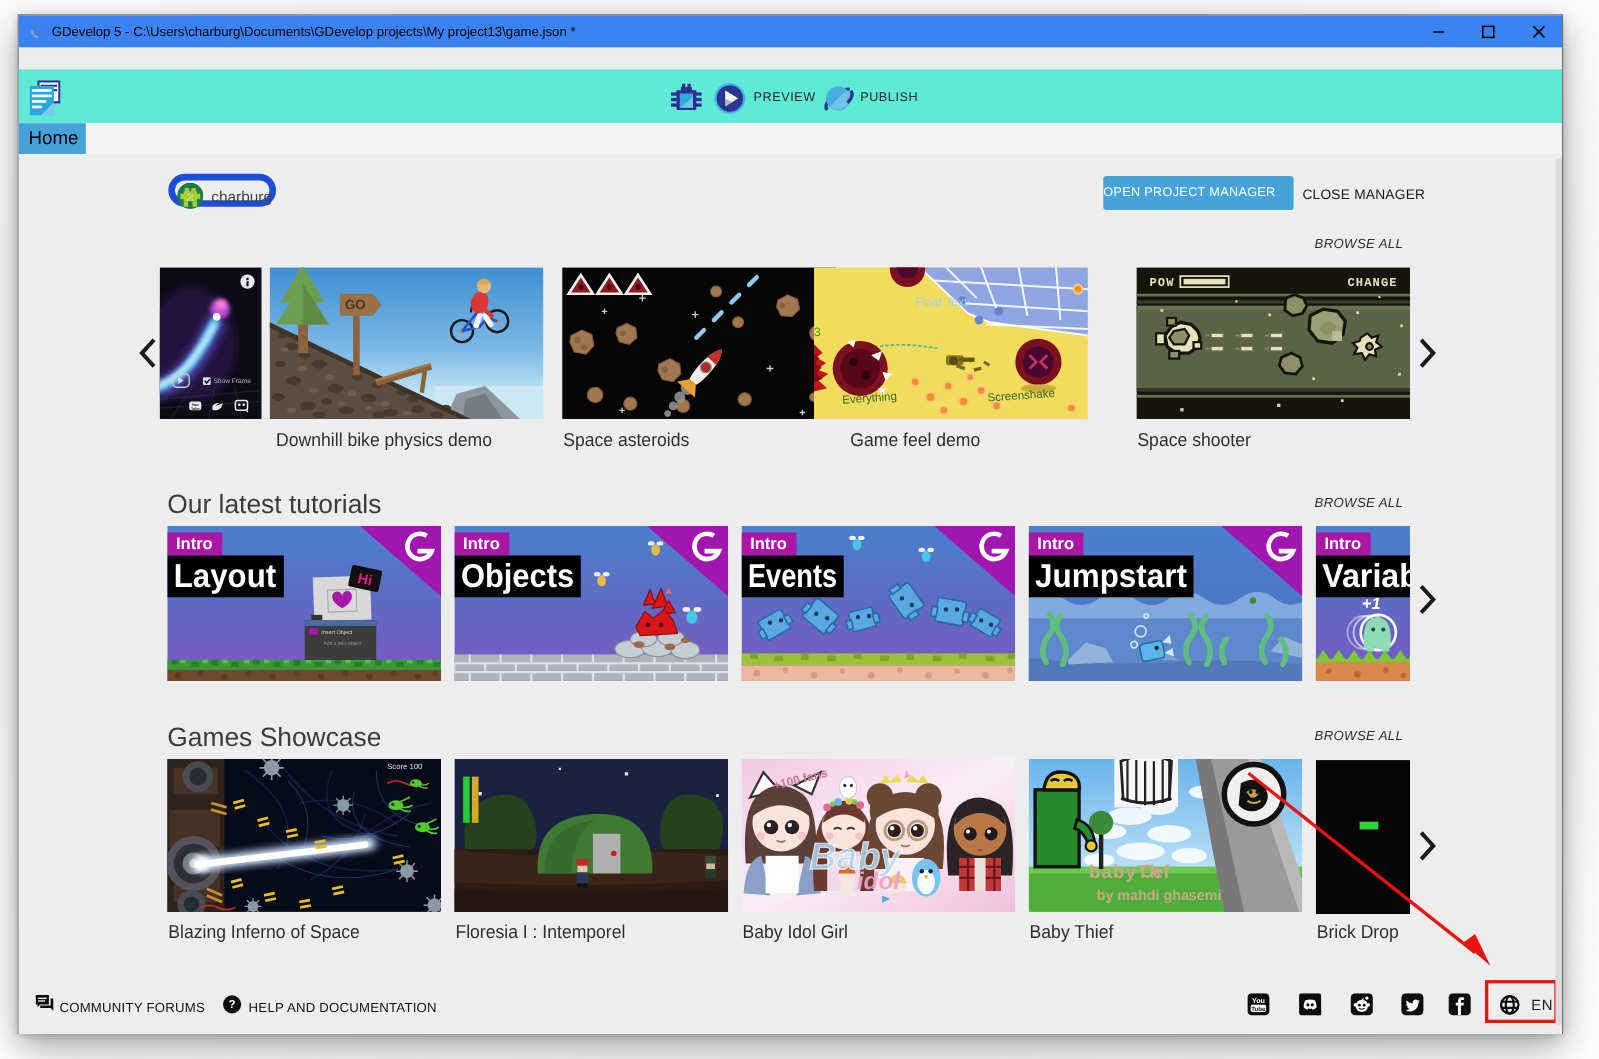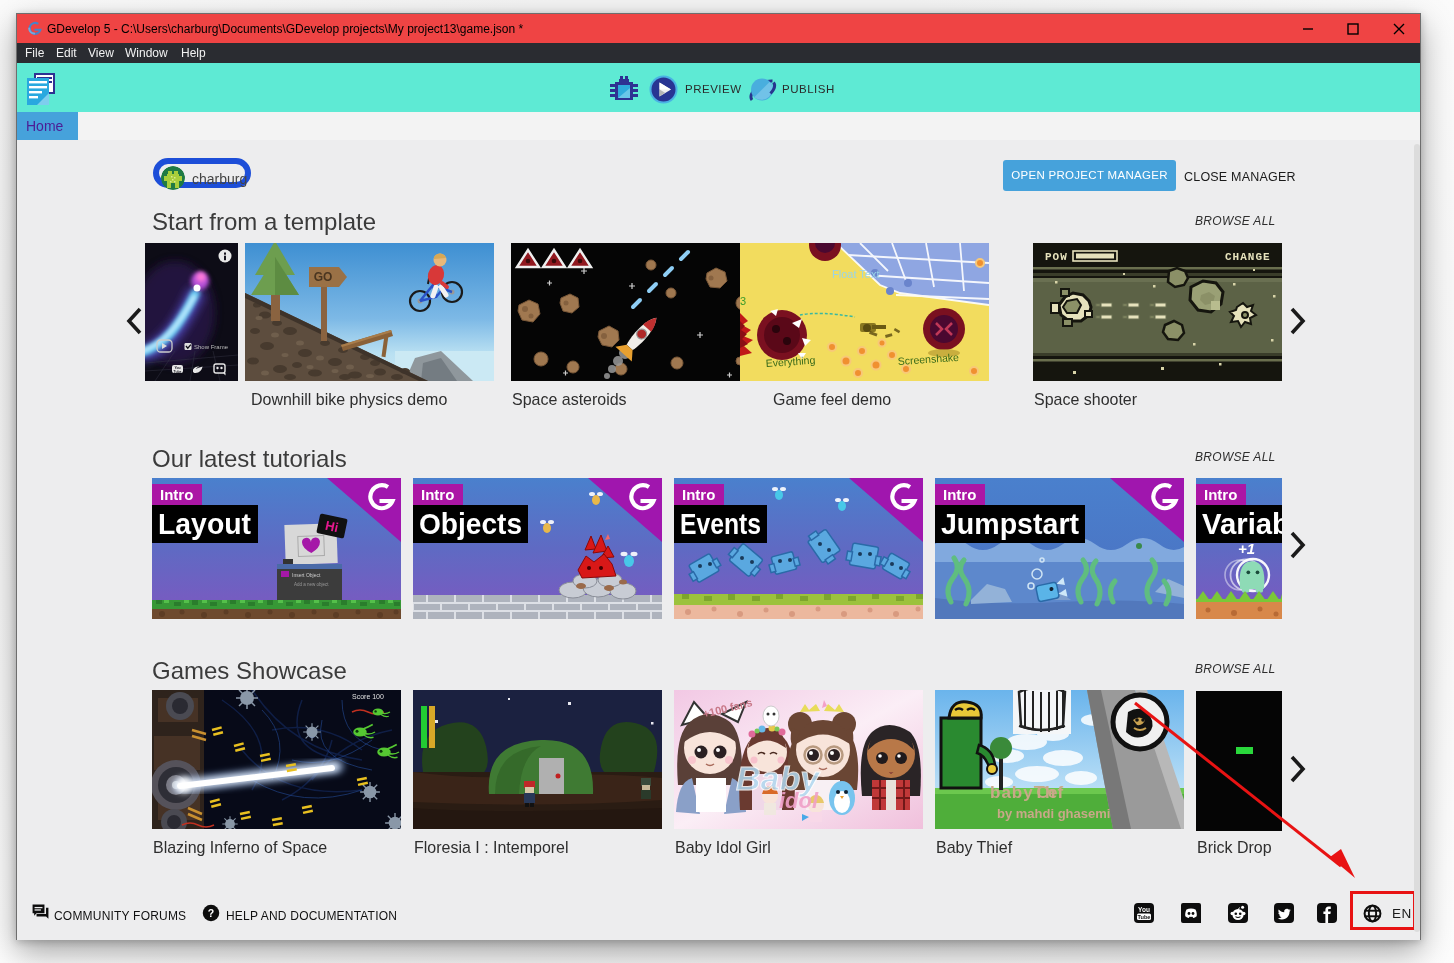--- a/index.html
+++ b/index.html
@@ -1,31 +1,31 @@
 <!DOCTYPE html>
 <html><head>
 <meta charset="utf-8">
 <style>
 * { margin:0; padding:0; box-sizing:border-box; }
 html,body { width:1454px; height:963px; overflow:hidden; background:#fdfdfd; font-family:"Liberation Sans", sans-serif; }
 body { background: radial-gradient(ellipse at 50% 45%, #f4f4f4 60%, #fdfdfd 100%); }
 .win { position:absolute; left:16px; top:13px; width:1405px; height:927px; background:#ededee; border:1px solid #6e6e6e; box-shadow: 0 12px 30px rgba(0,0,0,.35), 0 2px 8px rgba(0,0,0,.2); }
 .abs { position:absolute; }
-.titlebar { position:absolute; left:0; top:0; width:100%; height:29px; background:#ef4444; }
+.titlebar { position:absolute; left:0; top:0; width:100%; height:29px; background:#3b82f6; }
 .title-txt { position:absolute; left:30px; top:8px; font-size:12px; color:#000; white-space:nowrap; }
 .menubar { position:absolute; left:0; top:29px; width:100%; height:20px; background:#2a2c31; color:#f2f2f2; font-size:12px; }
 .menubar span { position:absolute; top:3px; }
 .toolbar { position:absolute; left:0; top:49px; width:100%; height:49px; background:#5eead4; }
 .tabrow { position:absolute; left:0; top:98px; width:100%; height:28px; background:#f3f3f3; }
-.hometab { position:absolute; left:0; top:0; width:61px; height:28px; background:#46a2db; color:#4c1d95; font-size:14px; line-height:28px; padding-left:9px; }
+.hometab { position:absolute; left:0; top:0; width:61px; height:28px; background:#46a2db; color:#000000; font-size:17px; line-height:28px; padding-left:9px; }
 .content { position:absolute; left:0; top:126px; width:100%; height:800px; background:#ededee; overflow:hidden; }
 .chip { position:absolute; left:136px; top:144px; width:98px; height:30px; border:6px solid #1d4ed8; border-radius:15px; }
 .chip .av { position:absolute; left:2px; top:2px; width:24px; height:24px; border-radius:50%; overflow:hidden; }
 .chip .nm { position:absolute; left:33px; top:7px; font-size:14px; color:#444; }
-.btn-blue { position:absolute; left:986px; top:146px; width:173px; height:31px; background:#46a2db; color:#fff; font-size:11.5px; text-align:center; line-height:31px; border-radius:3px; letter-spacing:.3px; }
+.btn-blue { position:absolute; left:986px; top:146px; width:173px; height:31px; background:#46a2db; color:#fff; font-size:11.5px; line-height:31px; border-radius:3px; letter-spacing:.3px; }
 .close-proj { position:absolute; left:1167px; top:156px; font-size:12.5px; color:#1a1a1a; letter-spacing:.2px; white-space:nowrap; }
 .h { position:absolute; font-size:24px; color:#3b3b3b; }
 .browse { position:absolute; font-size:12px; color:#2e2e2e; letter-spacing:.3px;font-style:italic; }
 .lbl { position:absolute; font-size:17px; color:#2e2e2e; white-space:nowrap; transform:scaleX(.94); transform-origin:0 0; }
 .card { position:absolute; overflow:hidden; }
 .card svg { display:block; }
 .arrow { position:absolute; }
 .bottombar { position:absolute; font-size:12px; color:#111; letter-spacing:.2px; }
 .sb { position:absolute; left:1397px; top:130px; width:6px; height:788px; background:#dcdcdc; border-radius:3px; }
 </style>
@@ -39,27 +39,20 @@
       <path d="M3.5 12 a8.5 8.5 0 0 0 8 8" fill="none" stroke="#76a8dc" stroke-width="3.2" stroke-linecap="round"></path>
     </svg>
     <div class="title-txt">GDevelop 5 - C:\Users\charburg\Documents\GDevelop projects\My project13\game.json *</div>
     <svg class="abs" style="left:1280px;top:0" width="115" height="29" viewBox="0 0 115 29">
       <line x1="6" y1="15" x2="16" y2="15" stroke="#000" stroke-width="1.4"></line>
       <rect x="51" y="10" width="10" height="10" fill="none" stroke="#000" stroke-width="1.4"></rect>
       <path d="M97 10 L107 20 M107 10 L97 20" stroke="#000" stroke-width="1.4"></path>
     </svg>
   </div>
 
-  <div class="menubar">
-    <span style="left:8px">File</span>
-    <span style="left:39px">Edit</span>
-    <span style="left:71px">View</span>
-    <span style="left:108px">Window</span>
-    <span style="left:164px">Help</span>
-  </div>
 
   <div class="toolbar">
     <svg class="abs" style="left:10px;top:10px" width="28" height="32" viewBox="0 0 28 32">
       <rect x="7" y="0" width="21" height="21" fill="#2e3192"></rect>
       <rect x="9" y="2" width="17" height="17" fill="#fff"></rect>
       <rect x="10" y="4" width="15" height="2" fill="#2e3192"></rect>
       <rect x="10" y="8" width="15" height="2" fill="#2e3192"></rect>
       <rect x="0" y="5" width="22" height="27" fill="#29a8df"></rect>
       <rect x="2" y="8" width="18" height="2.4" fill="#fff"></rect>
       <rect x="2" y="13" width="18" height="2.4" fill="#fff"></rect>
@@ -126,21 +119,20 @@
             <rect x="11" y="13" width="1.5" height="1.5"></rect>
             <rect x="9" y="15" width="1.5" height="1.5"></rect>
             <rect x="13" y="15" width="1.5" height="1.5"></rect>
           </g>
     </svg></div>
     <div class="nm">charburg</div>
   </div>
   <div class="btn-blue">OPEN PROJECT MANAGER</div>
   <div class="close-proj">CLOSE MANAGER</div>
 
-  <div class="h" style="left:135px;top:194px">Start from a template</div>
   <div class="browse" style="left:1178px;top:200px">BROWSE ALL</div>
   <div class="card" style="left:128px;top:229px;width:93px;height:138px" id="tpl1">
       <svg width="93" height="138" viewBox="0 0 93 138">
     <rect width="93" height="138" fill="#0d0c16"></rect>
     <defs>
           <filter id="bl1" x="-50%" y="-50%" width="200%" height="200%">
             <feGaussianBlur stdDeviation="4"></feGaussianBlur>
           </filter>
     <filter id="bl2" x="-50%" y="-50%" width="200%" height="200%">
             <feGaussianBlur stdDeviation="2"></feGaussianBlur>

